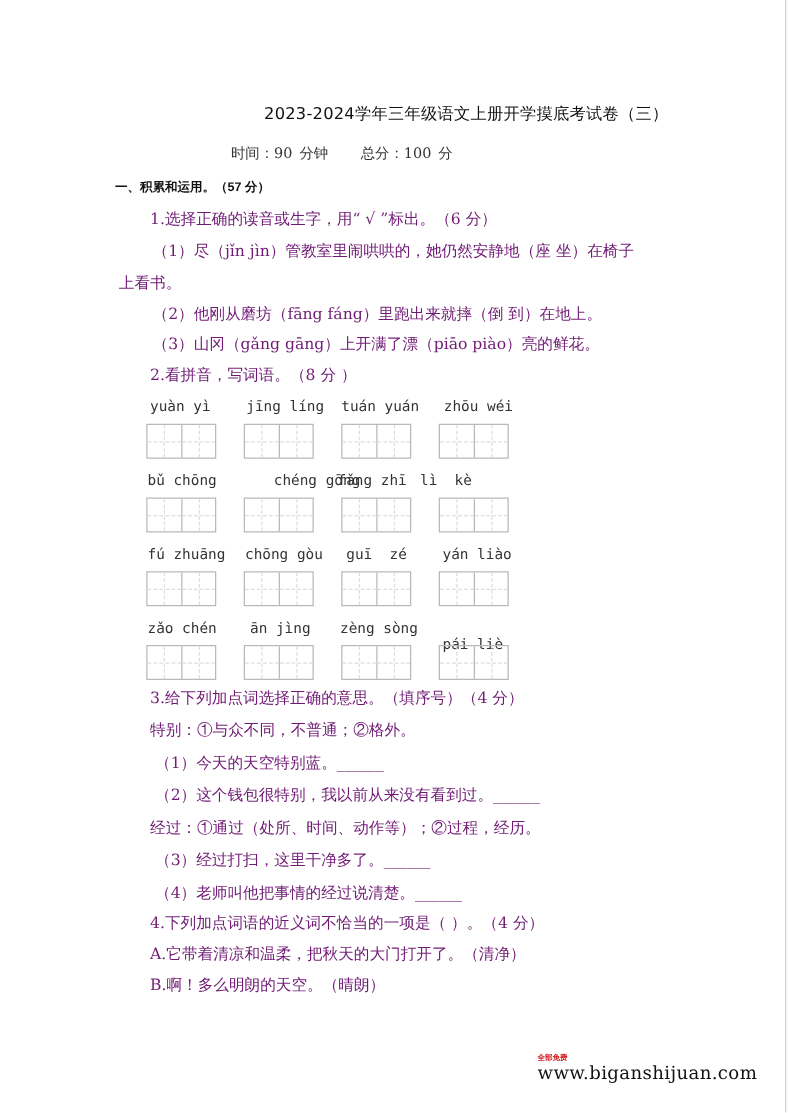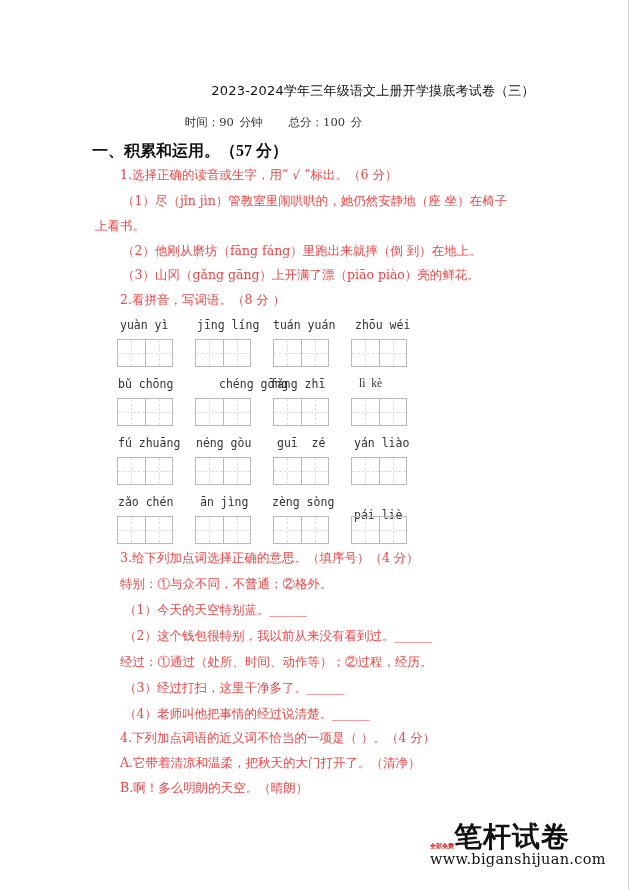--- a/index.html
+++ b/index.html
@@ -11,23 +11,23 @@
   .title {
     position: absolute; top: 82px; left: 14px; width: 630px; text-align: center;
     font-family: "DejaVu Sans", "Liberation Sans", sans-serif; font-size: 13px; color: #111; letter-spacing: 0.2px; margin-left: 44px;
   }
   .subtitle {
     position: absolute; top: 115px; left: 0; width: 547px; text-align: center;
     font-size: 11.5px; color: #333; word-spacing: 2px;
   }
   .subtitle span + span { margin-left: 26px; }
   .line {
-    position: absolute; font-size: 12.5px; white-space: nowrap; color: #ef4444; line-height: 16px;
+    position: absolute; font-size: 12.5px; white-space: nowrap; color: #701a75; line-height: 16px;
   }
-  .section { font-family: Liberation Serif, serif; font-weight: bold; font-size: 16px; color: #111; }
+  .section { font-family: Liberation Sans, sans-serif; font-weight: bold; font-size: 10px; color: #111; }
   .pinyin {
     position: absolute; font-family: "DejaVu Sans Mono", "Liberation Mono", monospace; font-size: 11.5px; color: #333; white-space: pre;
   }
   .tianzi {
     position: absolute; width: 54px; height: 26px; border: 1px solid #b9b9b9; display: flex;
   }
   .cell {
     flex: 1; position: relative; border-right: 1px solid #b9b9b9;
   }
   .cell:last-child { border-right: none; }
@@ -90,40 +90,40 @@
       <div class="cell"></div>
     </div>
   <div class="tianzi" style="left:351px; top:339px;">
       <div class="cell"></div>
       <div class="cell"></div>
     </div>
 
   <div class="pinyin" style="left:118px; top:377px;">bǔ chōng</div>
   <div class="pinyin" style="left:190px; top:377px;margin-left:29px;">chéng gōng</div>
   <div class="pinyin" style="left:270px; top:377px;">fǎng zhī</div>
-  <div class="pinyin" style="left:359px; top:377px;font-family:Liberation Serif, serif;">lì  kè</div>
+  <div class="pinyin" style="left:336px; top:377px;">lì  kè</div>
   <div class="tianzi" style="left:117px; top:398px;">
       <div class="cell"></div>
       <div class="cell"></div>
     </div>
   <div class="tianzi" style="left:195px; top:398px;">
       <div class="cell"></div>
       <div class="cell"></div>
     </div>
   <div class="tianzi" style="left:273px; top:398px;">
       <div class="cell"></div>
       <div class="cell"></div>
     </div>
   <div class="tianzi" style="left:351px; top:398px;">
       <div class="cell"></div>
       <div class="cell"></div>
     </div>
 
   <div class="pinyin" style="left:118px; top:436px;">fú zhuāng</div>
-  <div class="pinyin" style="left:196px; top:436px;">néng gòu</div>
+  <div class="pinyin" style="left:196px; top:436px;">chōng gòu</div>
   <div class="pinyin" style="left:277px; top:436px;">guī  zé</div>
   <div class="pinyin" style="left:354px; top:436px;">yán liào</div>
   <div class="tianzi" style="left:117px; top:457px;">
       <div class="cell"></div>
       <div class="cell"></div>
     </div>
   <div class="tianzi" style="left:195px; top:457px;">
       <div class="cell"></div>
       <div class="cell"></div>
     </div>
@@ -164,16 +164,15 @@
 <div class="line" style="left:124px; top:628px;">（2）这个钱包很特别，我以前从来没有看到过。______</div>
 <div class="line" style="left:120px; top:654px;">经过：①通过（处所、时间、动作等）；②过程，经历。</div>
 <div class="line" style="left:124px; top:680px;">（3）经过打扫，这里干净多了。______</div>
 <div class="line" style="left:124px; top:706px;">（4）老师叫他把事情的经过说清楚。______</div>
 
 <div class="line" style="left:120px; top:730px;">4.下列加点词语的近义词不恰当的一项是（     ）。（4 分）</div>
 <div class="line" style="left:120px; top:755px;">A.它带着清凉和温柔，把秋天的大门打开了。（清净）</div>
 <div class="line" style="left:120px; top:780px;">B.啊！多么明朗的天空。（晴朗）</div>
 
 <div class="watermark">
-  <div class="wm-big">笔杆试卷</div>
   <div class="wm-red">全部免费</div>
   <div class="wm-url">www.biganshijuan.com</div>
 </div>
 
 </body></html>

